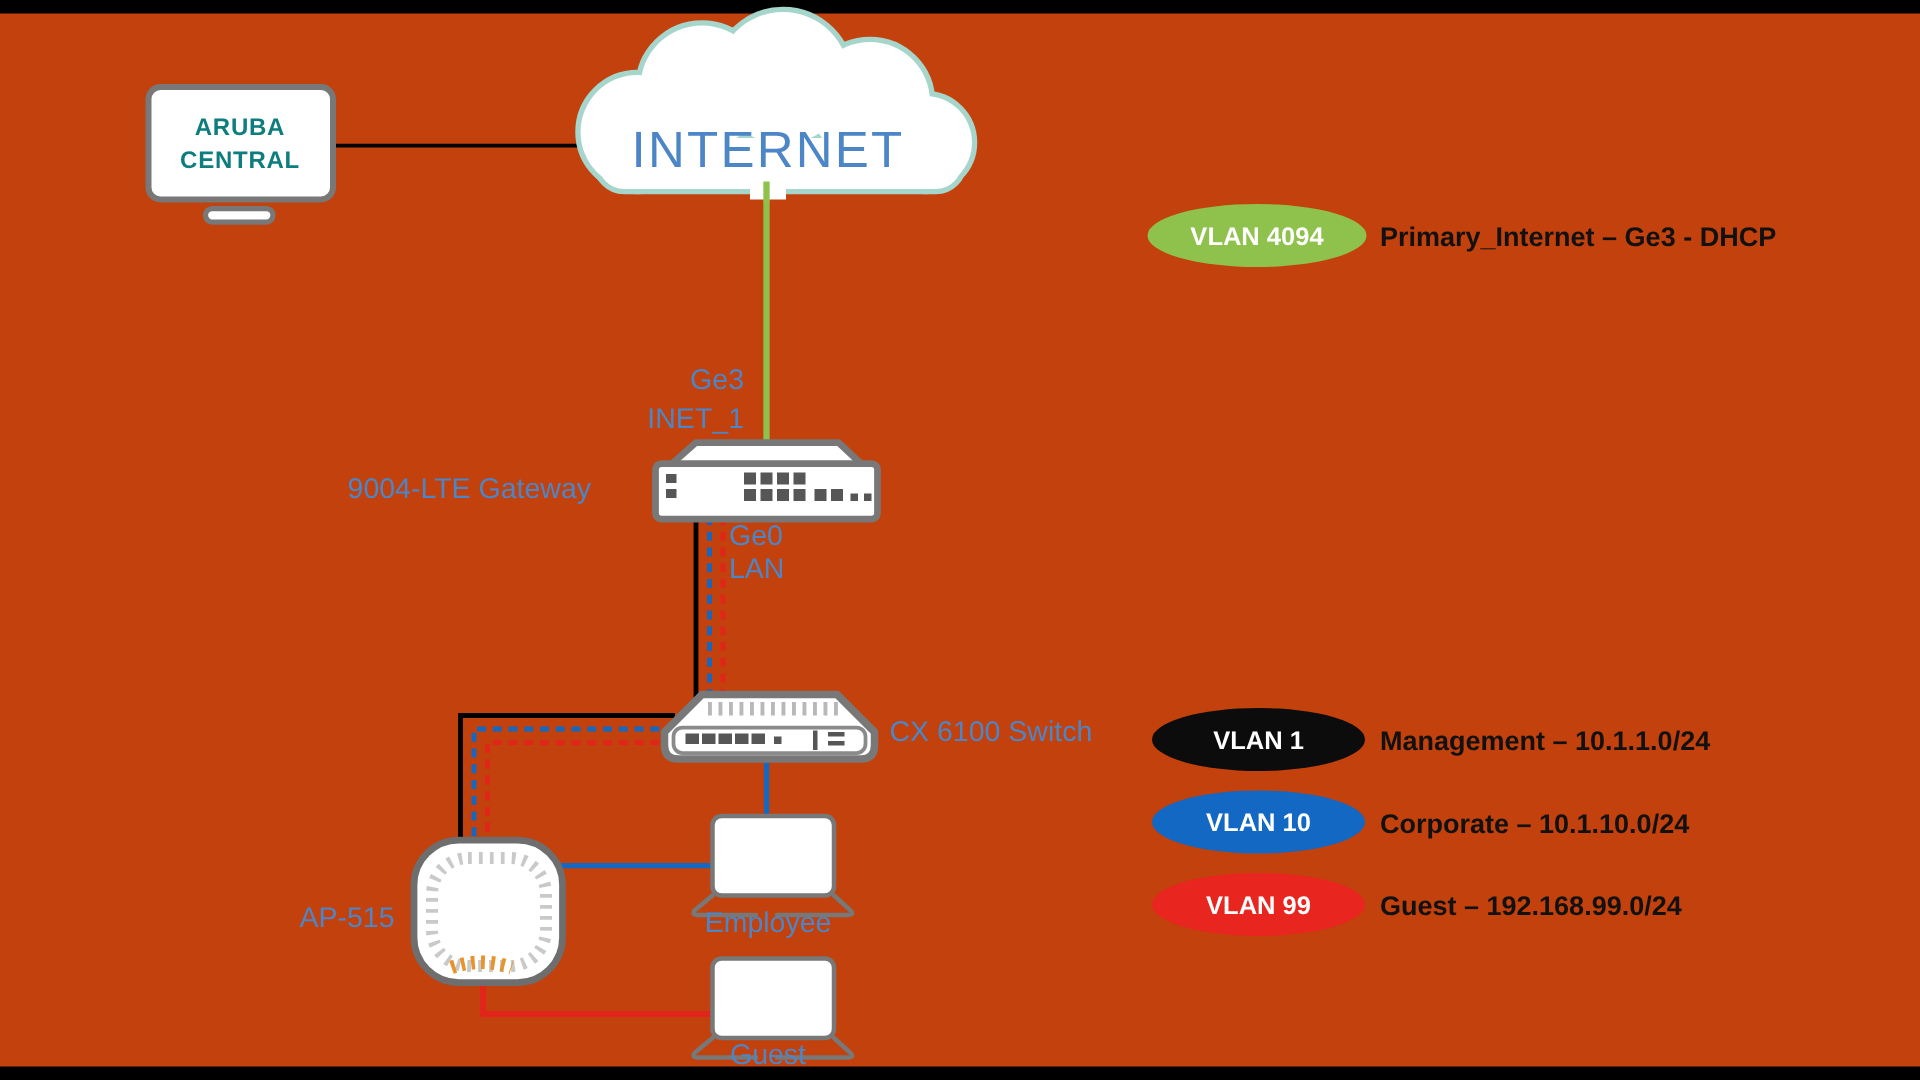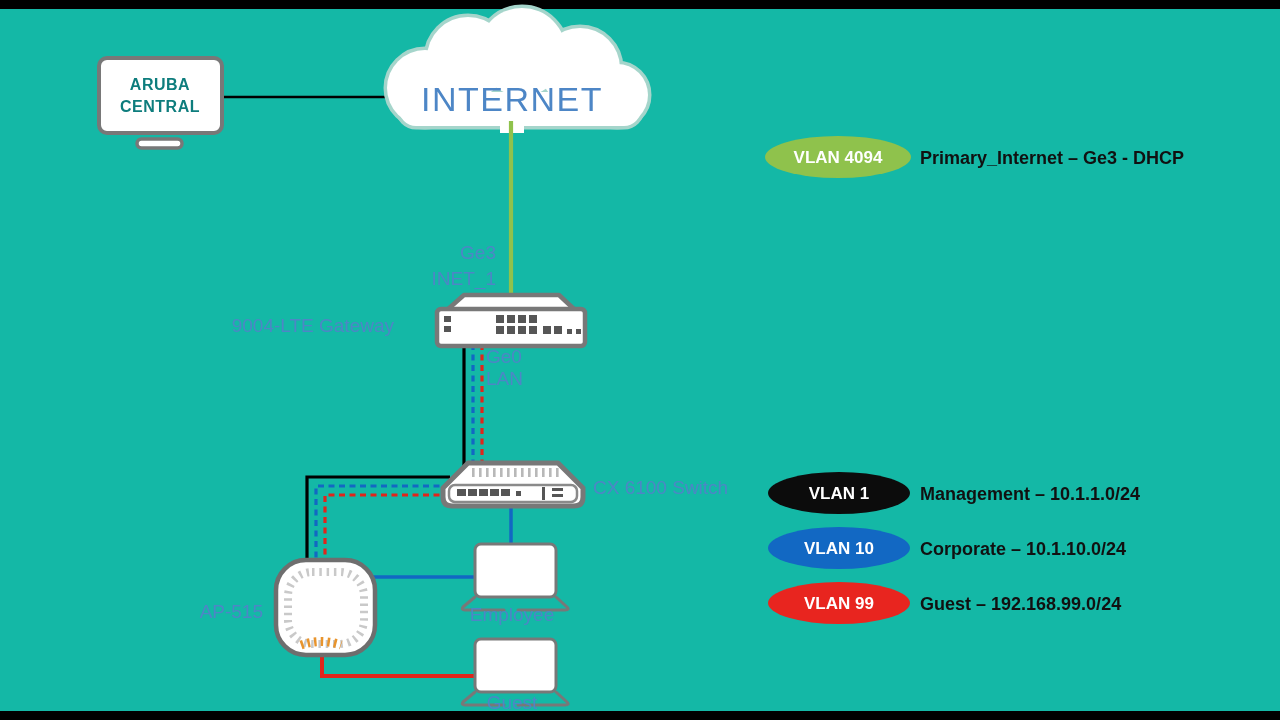--- a/index.html
+++ b/index.html
@@ -1,16 +1,16 @@
 <!DOCTYPE html>
 <html><head>
 <meta charset="utf-8">
 <style>
   html,body{margin:0;padding:0;background:#fff;}
-  .stage{position:relative;width:1280px;height:720px;background:#14b8a6;overflow:hidden;
+  .stage{position:relative;width:1280px;height:720px;background:#c2410c;overflow:hidden;
          font-family:"Liberation Sans",sans-serif;}
   svg{position:absolute;left:0;top:0;}
   .node-label{fill:#4d86c6;font-size:19px;}
   .port-label{fill:#4d86c6;font-size:19px;}
   .internet-label{fill:#4d86c6;font-size:34px;letter-spacing:1.5px;}
   .aruba-label{fill:#0e7d7d;font-size:16px;font-weight:bold;letter-spacing:.5px;}
   .legend-vlan{fill:#ffffff;font-size:17px;font-weight:bold;}
   .legend-desc{fill:#111111;font-size:18px;font-weight:bold;}
   .device{fill:#ffffff;stroke:#787878;}
   .port{fill:#565656;}

